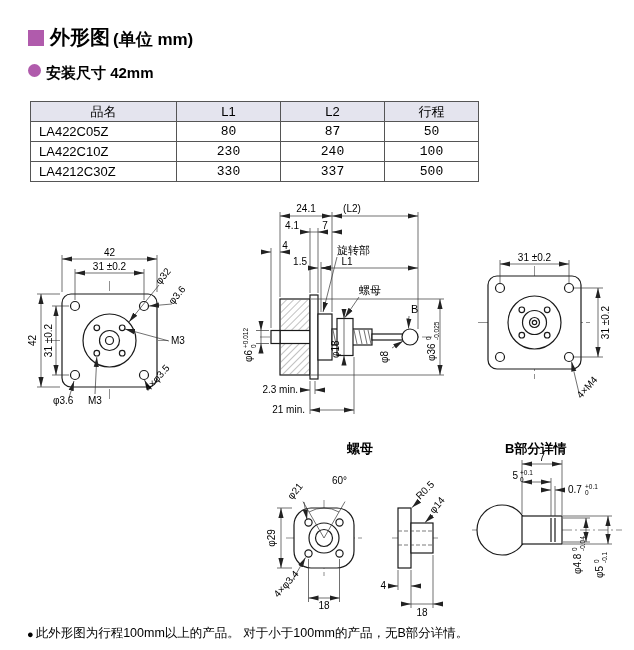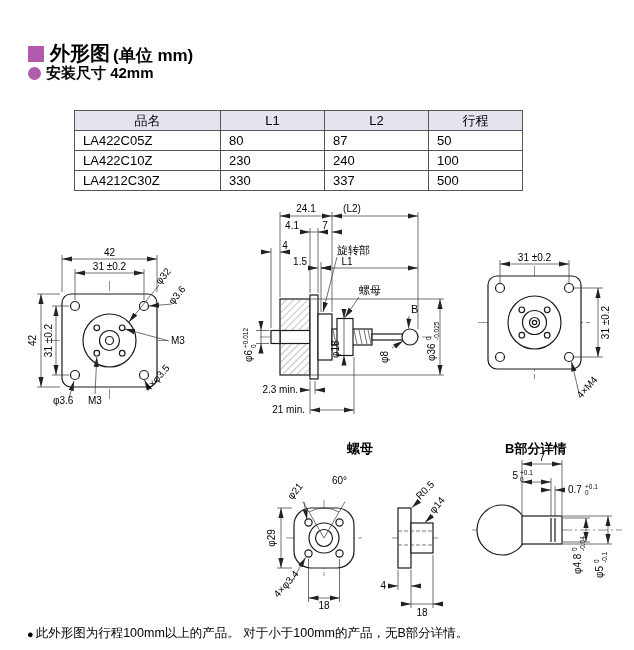--- a/index.html
+++ b/index.html
@@ -1,30 +1,30 @@
 <!DOCTYPE html>
 <html><head>
 <meta charset="utf-8">
 <style>
   html,body{margin:0;padding:0;}
   body{width:634px;height:650px;position:relative;background:#fff;
        font-family:"Liberation Sans",sans-serif;color:#000;overflow:hidden;}
   .abs{position:absolute;}
-  .header-row{left:28px;top:40px;display:flex;align-items:center;}
+  .header-row{left:28px;top:24px;display:flex;align-items:center;}
   .marker-sq{width:16px;height:16px;background:#b05bac;margin-right:6px;}
   .page-title{font-size:20px;font-weight:bold;}
   .unit-note{font-size:17px;font-weight:bold;margin-left:3px;padding-top:4px;}
-  .sub-row{left:28px;top:64px;display:flex;align-items:center;}
+  .sub-row{left:28px;top:64px;display:flex;}
   .marker-dot{width:13px;height:13px;border-radius:50%;background:#b05bac;margin-right:5px;}
   .sub-title{font-size:15px;font-weight:bold;}
-  table.spec{left:30px;top:110px;border-collapse:collapse;border:1.5px solid #333;margin-left:44px;}
+  table.spec{left:30px;top:101px;border-collapse:collapse;border:1.5px solid #333;}
   table.spec th,table.spec td{border:1px solid #555;font-size:13px;height:19px;padding:0 8px;}
   table.spec thead th{background:#e4e4ee;font-weight:normal;text-align:center;}
   td.name{font-weight:normal;text-align:left;}
-  td.num{text-align:left;}
+  td.num{text-align:center;font-family:Liberation Mono, monospace;}
   .detail-title{font-size:13px;font-weight:bold;}
   .footnote{left:27px;top:625px;font-size:12.5px;display:flex;align-items:center;}
   .footnote .bullet{font-size:11px;margin-right:2px;}
   svg.draw{position:absolute;overflow:visible;}
   svg text{font-size:10px;fill:#000;font-family:"Liberation Sans",sans-serif;}
   svg text.lbl{font-size:11px;}
   svg text.tol{font-size:6.5px;}
   .ol{fill:none;stroke:#1a1a1a;stroke-width:1.2;}
   .olf{fill:#fff;stroke:#1a1a1a;stroke-width:1.2;}
   .ht{fill:url(#hatch);stroke:none;}

